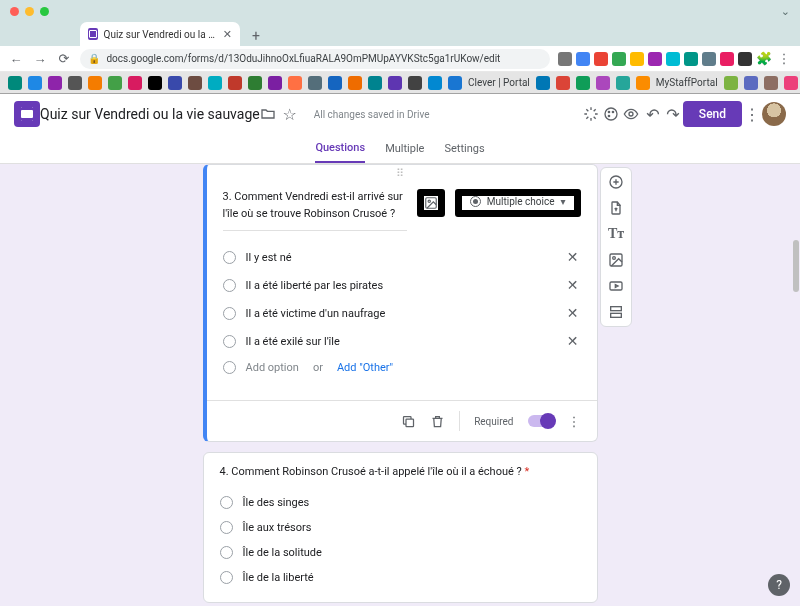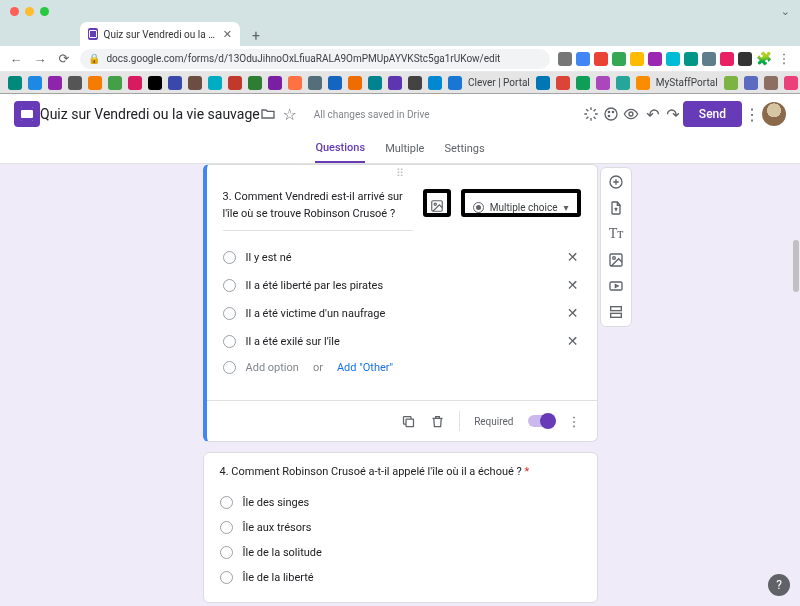--- a/index.html
+++ b/index.html
@@ -52,21 +52,21 @@
   .canvas { background:#f0ebf8; height: calc(606px - 22px - 24px - 26px - 22px - 40px - 30px); overflow:auto; position:relative; padding: 0 0 20px 0;}
   .drag-handle { text-align:center; color:#bdbdbd; font-size:11px; letter-spacing:3px; padding-top:2px; height:12px; }
 
   .cards-wrap { width: 395px; margin: 0 auto; position:relative; }
   .card { background:#fff; border-radius:6px; border:1px solid #dadce0; margin-bottom:10px; position:relative; }
   .card.active { border-left: 4px solid #4285f4; }
   .card-pad { padding: 12px 16px; }
 
   .q-head { display:flex; gap:10px; align-items:flex-start; }
   .q-title { flex:1; font-size:11px; color:#202124; line-height:1.5; border-bottom:1px solid #e0e0e0; padding-bottom:8px; }
-  .img-btn, .type-dd { border:4px solid #000000; border-radius:3px; height:28px; display:flex; align-items:flex-end; justify-content:center; }
+  .img-btn, .type-dd { border:7px solid #000000; border-radius:3px; height:28px; display:flex; align-items:flex-start; justify-content:center; }
   .img-btn { width:28px; color:#5f6368; font-size:13px;}
   .type-dd { padding:0 8px; gap:6px; font-size:10px; color:#3c4043; }
   .radio-ic { width:11px;height:11px;border:1.5px solid #5f6368;border-radius:50%; position:relative; display:inline-block;}
   .radio-ic.filled::after { content:""; position:absolute; inset:2px; background:#5f6368; border-radius:50%; }
 
   .opts { margin-top:12px; }
   .opt-row { display:flex; align-items:center; gap:10px; padding:6px 0; }
   .opt-radio { width:13px;height:13px;border:1.5px solid #9aa0a6;border-radius:50%; flex:0 0 auto;}
   .opt-text { flex:1; font-size:11px; color:#202124; }
   .opt-x { color:#5f6368; font-size:14px; width:16px; text-align:center;}
@@ -325,21 +325,21 @@
             <circle cx="12" cy="12" r="9"></circle>
             <path d="M12 8v8M8 12h8"></path>
           </svg>
       </span>
       <span class="ic">
         <svg width="16" height="16" viewBox="0 0 24 24" fill="none" stroke="#5f6368" stroke-width="2">
             <path d="M14 3H7a1 1 0 0 0-1 1v16a1 1 0 0 0 1 1h10a1 1 0 0 0 1-1V8z"></path>
             <path d="M14 3v5h5M12 17v-5m0 0l-2 2m2-2l2 2"></path>
           </svg>
       </span>
-      <span class="ic" style="font-family:serif;font-weight:normal;font-size:14px;">Tᴛ</span>
+      <span class="ic" style="font-family:serif;font-weight:bold;font-size:14px;">Tᴛ</span>
       <span class="ic">
         <svg width="16" height="16" viewBox="0 0 24 24" fill="none" stroke="#5f6368" stroke-width="2">
             <rect x="3" y="3" width="18" height="18" rx="2"></rect>
             <circle cx="9" cy="9" r="2"></circle>
             <path d="M21 15l-5-5L5 21"></path>
           </svg>
       </span>
       <span class="ic">
         <svg width="16" height="16" viewBox="0 0 24 24" fill="none" stroke="#5f6368" stroke-width="2">
             <rect x="3" y="6" width="18" height="12" rx="2"></rect>

